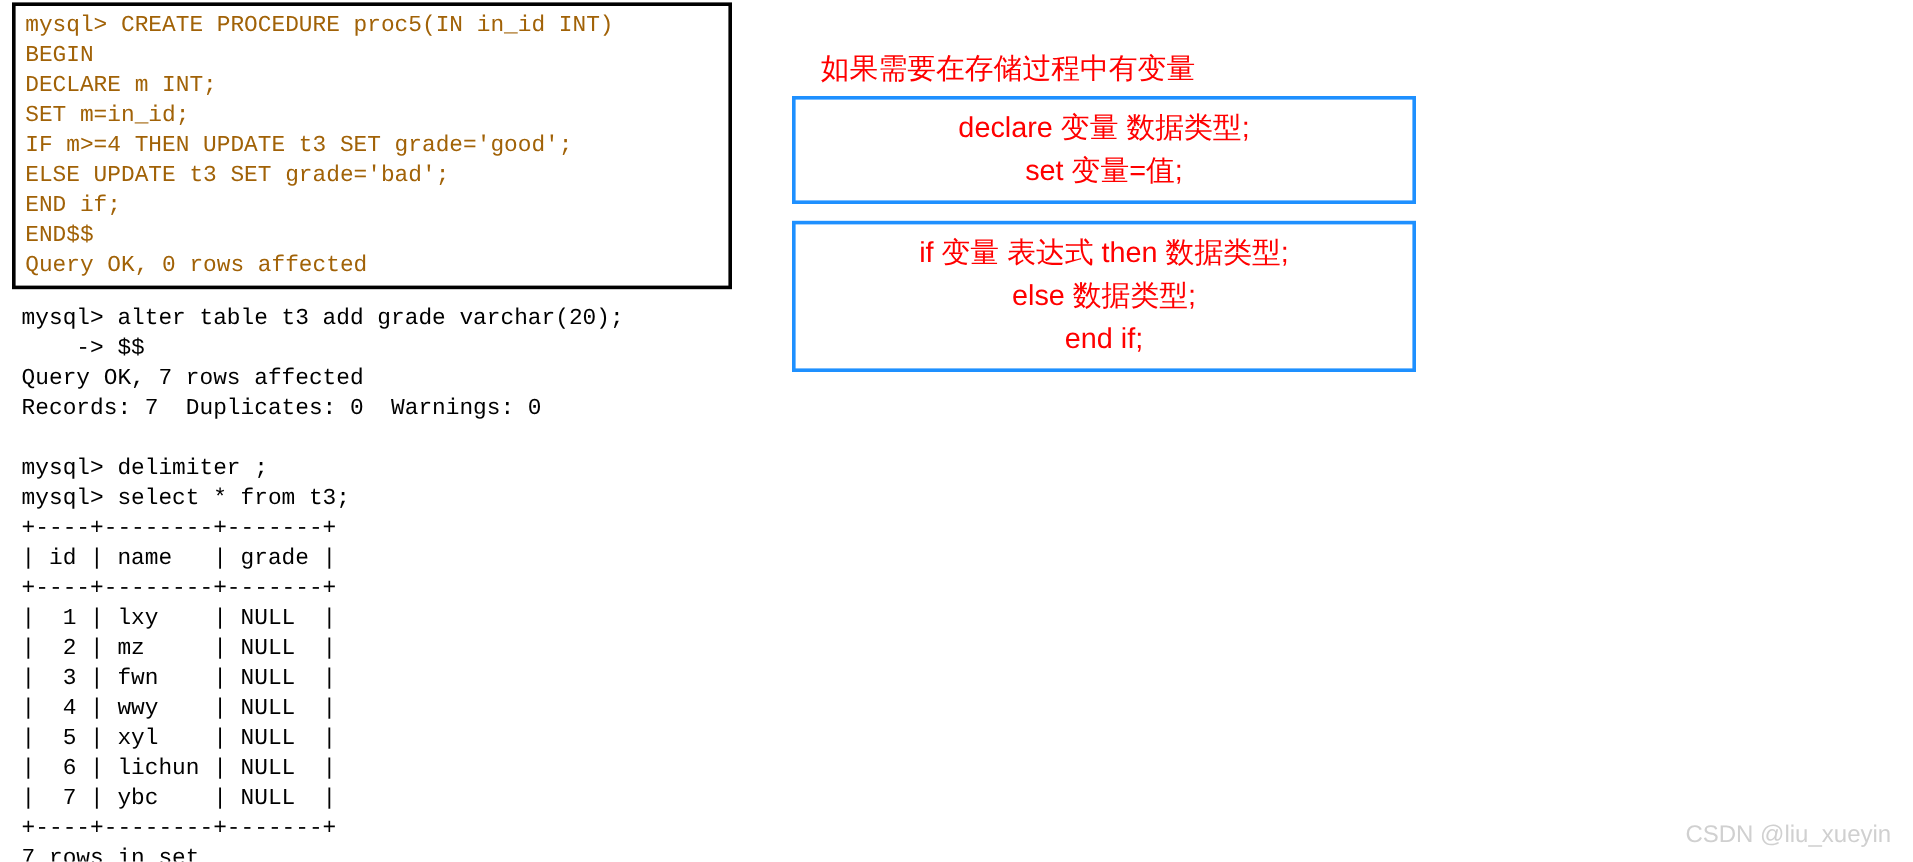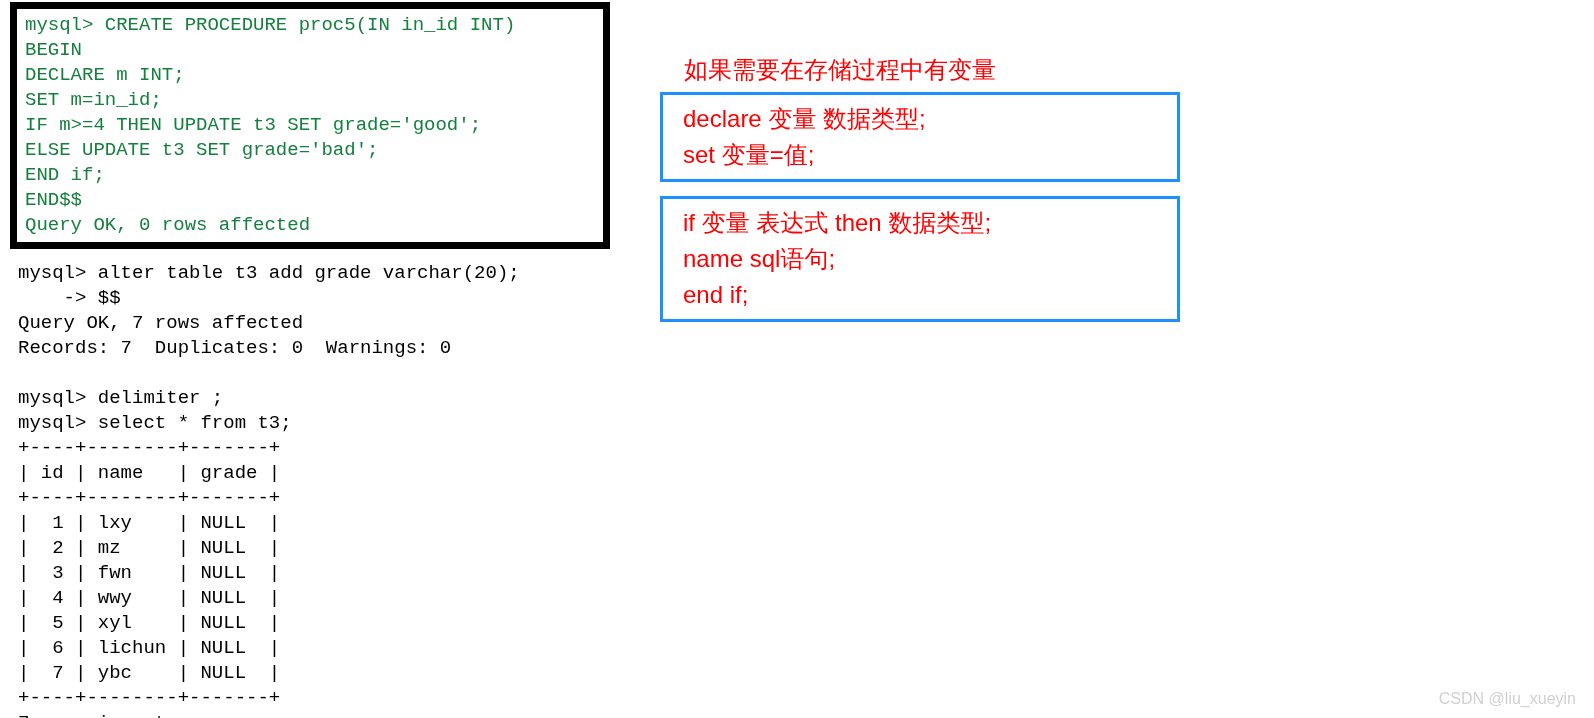--- a/index.html
+++ b/index.html
@@ -12,66 +12,66 @@
       position: relative;
       overflow: hidden;
     }
     .left-panel {
       position: absolute;
       left: 10px;
       top: 0;
       width: 600px;
     }
     .code-block-red {
-      border: 7px solid #000000;
+      border: 3px solid #000000;
       padding: 4px 8px;
       margin: 2px 0 12px 0;
       font-size: 19px;
       line-height: 25px;
-      color: #15803d;
+      color: #a16207;
       white-space: pre;
       font-family: "Consolas", "Courier New", monospace;
     }
     .code-block-plain {
       padding: 0 8px;
       margin: 0;
       font-size: 19px;
       line-height: 25px;
       color: #000;
       white-space: pre;
       font-family: "Consolas", "Courier New", monospace;
     }
     .right-panel {
       position: absolute;
       left: 660px;
       top: 40px;
       width: 520px;
-      margin-top: 12px;
     }
     .anno-line {
       font-family: "Microsoft YaHei", "SimSun", sans-serif;
       font-size: 24px;
       color: #ff0000;
       line-height: 36px;
       padding-left: 24px;
     }
     .anno-box {
       border: 3px solid #1e90ff;
       padding: 6px 20px 6px 20px;
       margin: 4px 0 14px 0;
+      text-align: center;
     }
     .anno-box .anno-line {
       padding-left: 0;
     }
     .watermark {
       position: absolute;
       right: 18px;
       bottom: 10px;
       color: #d0d0d0;
-      font-size: 16px;
+      font-size: 20px;
       font-family: Arial, sans-serif;
     }
   </style>
 </head>
 <body>
 
 <div class="left-panel">
   <pre class="code-block-red">mysql&gt; CREATE PROCEDURE proc5(IN in_id INT)
 BEGIN
 DECLARE m INT;
@@ -103,18 +103,18 @@
 </div>
 
 <div class="right-panel">
   <div class="anno-line">如果需要在存储过程中有变量</div>
   <div class="anno-box">
     <div class="anno-line">declare 变量 数据类型;</div>
     <div class="anno-line">set 变量=值;</div>
   </div>
   <div class="anno-box">
     <div class="anno-line">if 变量 表达式 then 数据类型;</div>
-    <div class="anno-line">name sql语句;</div>
+    <div class="anno-line">else 数据类型;</div>
     <div class="anno-line">end if;</div>
   </div>
 </div>
 
 <div class="watermark">CSDN @liu_xueyin</div>
 
 </body></html>

